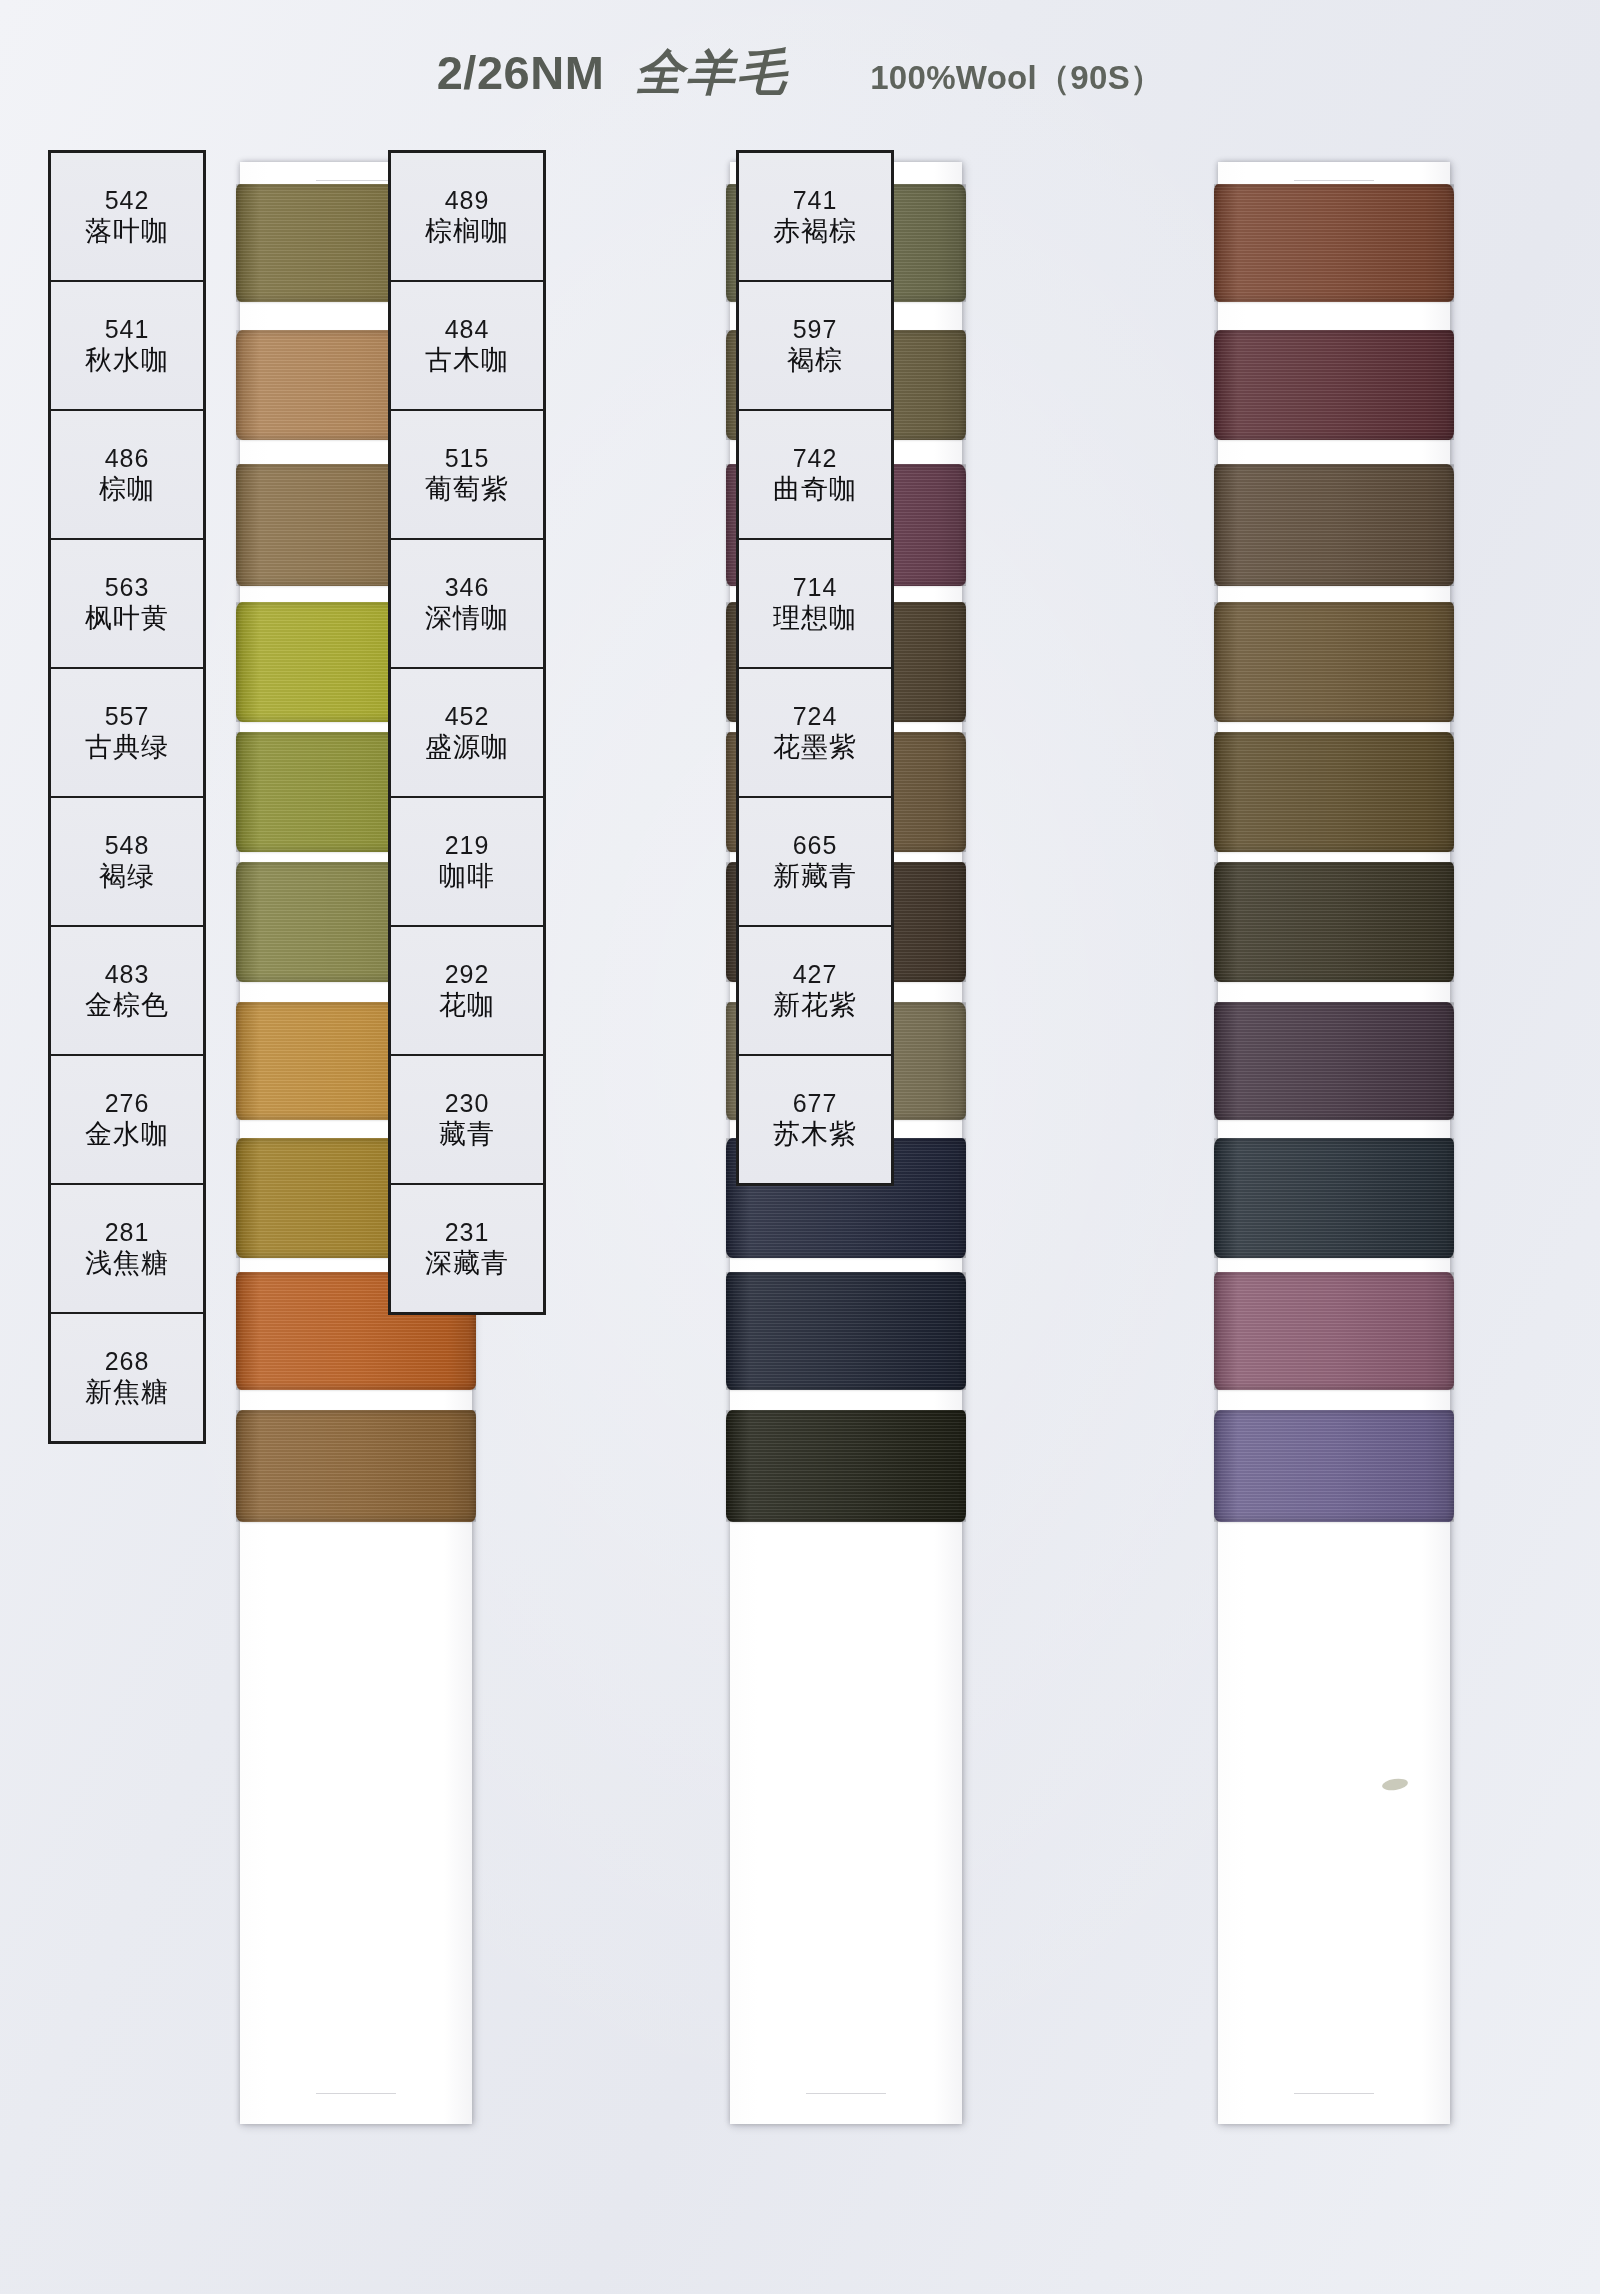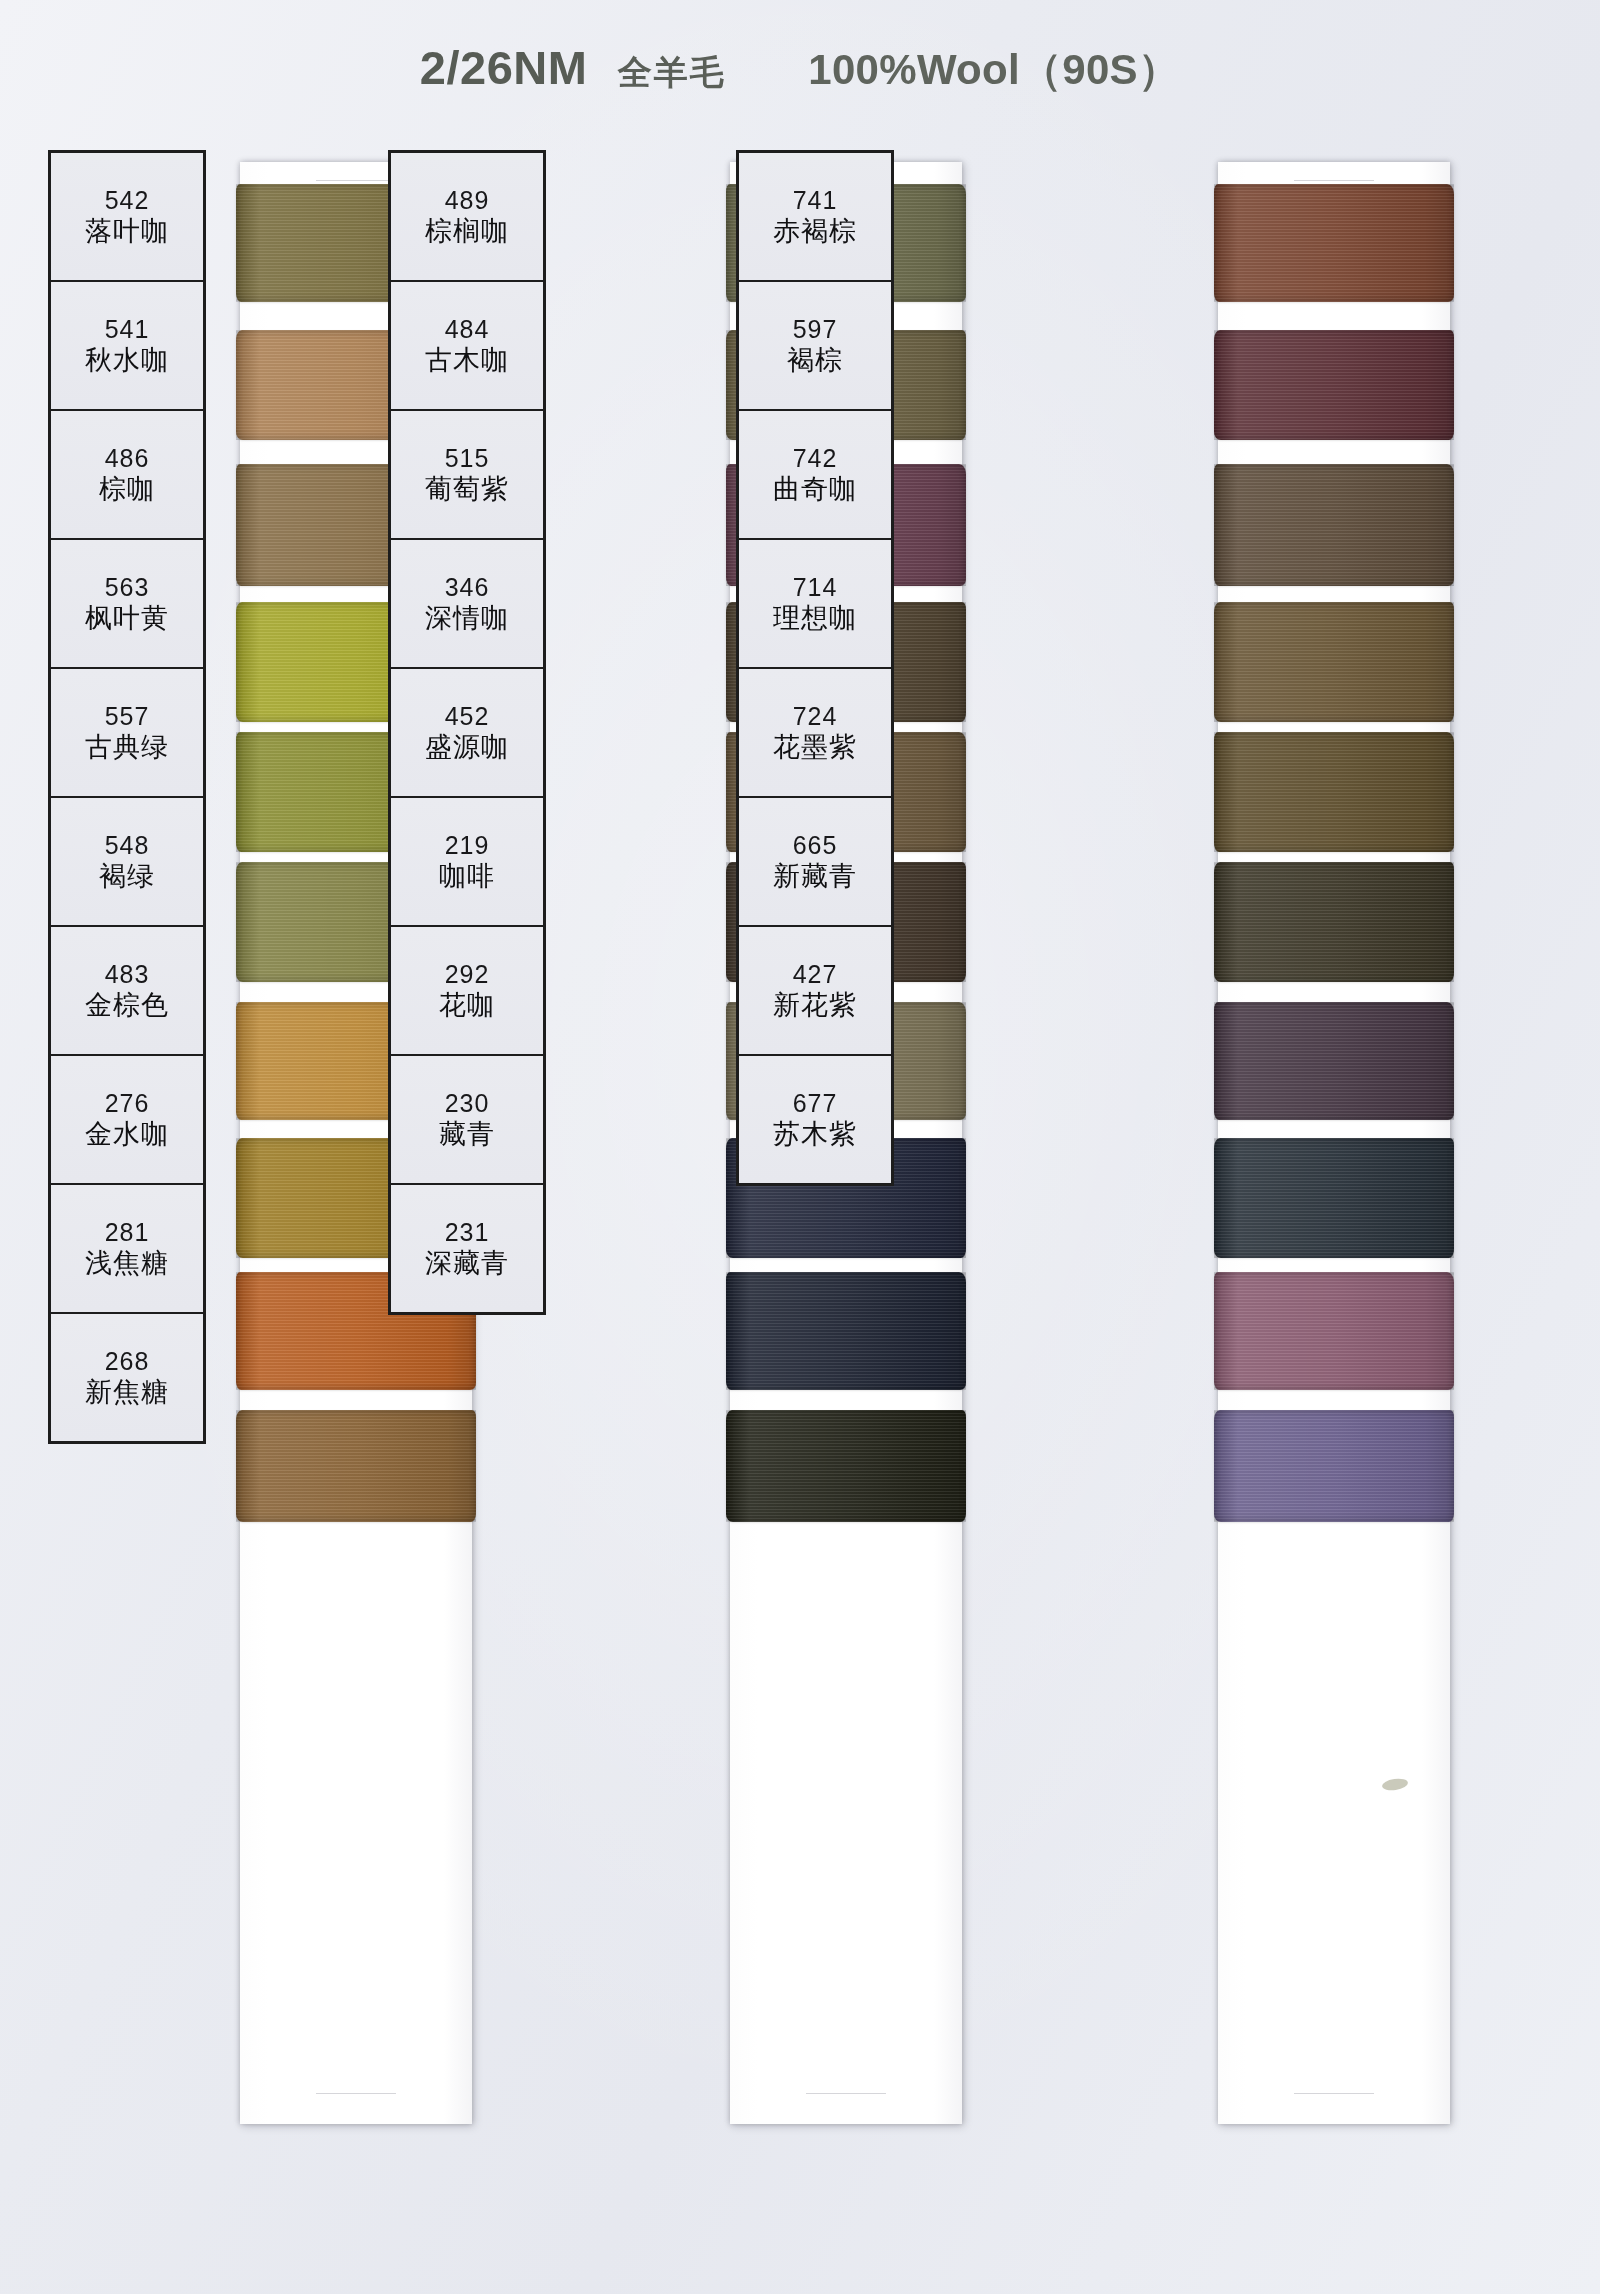--- a/index.html
+++ b/index.html
@@ -28,25 +28,25 @@
     position:absolute;top:40px;left:0;width:100%;
     text-align:center;z-index:5;
     white-space:nowrap;
   }
   .h-code{
     font-size:47px;font-weight:bold;color:#575c55;
     letter-spacing:.5px;
     font-family:"Liberation Sans","DejaVu Sans",sans-serif;
   }
   .h-cn{
-    font-size:34px;font-weight:bold;color:#5a5f58;
-    margin-left:26px;letter-spacing:2px;
+    font-size:49px;font-weight:bold;color:#5a5f58;
+    margin-left:26px;letter-spacing:2px;font-style:italic;
   }
   .h-en{
-    font-size:42px;font-weight:bold;color:#5f645d;
+    font-size:33px;font-weight:bold;color:#5f645d;
     margin-left:78px;letter-spacing:.3px;
   }
 
   
   .board{position:absolute;inset:0;z-index:3;}
 
   
   .strip{
     position:absolute;top:162px;width:232px;height:1962px;
     background:linear-gradient(90deg,#fdfdfd 0%,#ffffff 12%,#ffffff 88%,#f4f4f6 100%);

